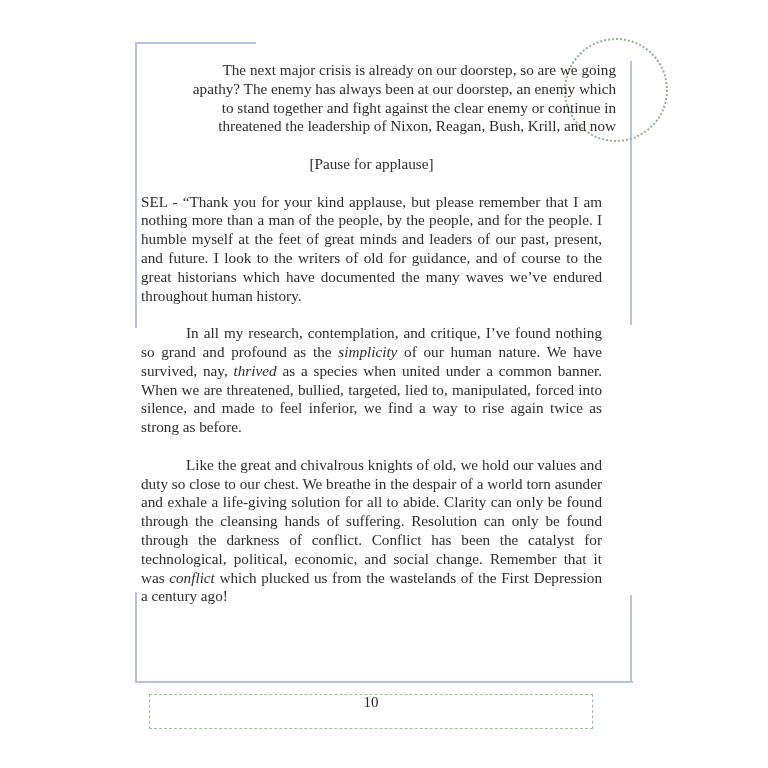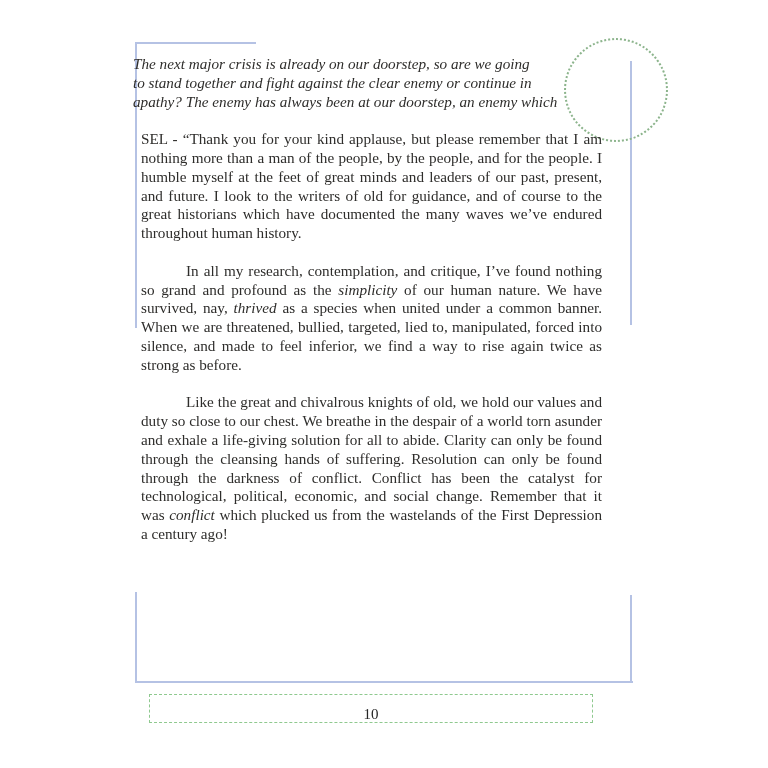--- a/index.html
+++ b/index.html
@@ -39,48 +39,47 @@
   
   .text-col {
     position: absolute;
     left: 141px; top: 43px;
     width: 461px;
     font-size: 15.2px;
     line-height: 18.8px;
     text-align: justify;
   }
   .speech-heading {
-    margin: 12px -14px 0 -8px;
-    font-style: italic;
-    text-align: left;
+    margin: 18px -14px 0 -8px;
+    text-align: right;
   }
   .speech-heading .hl {
     white-space: nowrap;
   }
   .stage-direction {
     margin: 18.8px 0 0 0;
     text-align: center;
   }
   .body-par {
     margin: 18.8px 0 0 0;
   }
   .body-par.indented {
     text-indent: 45px;
   }
   .body-par em, .ital { font-style: italic; margin-top: 17px; }
 
   
   .footer-frame {
     position: absolute;
     left: 149px; top: 694px;
-    width: 444px; height: 29px;
+    width: 444px; height: 35px;
     border: 1.5px dashed #8fc98f;
     box-sizing: border-box;
     display: flex;
-    align-items: flex-end;
+    align-items: flex-start;
     justify-content: center;
   }
   .footer-frame .pnum {
     font-size: 15px;
     color: #262626;
     line-height: 1;
   }
 </style>
 </head>
 <body>
@@ -93,24 +92,26 @@
   <div class="bseg bottom"></div>
   <div class="bseg right-up"></div>
   <div class="bseg right-low"></div>
 
   <div class="circle-annot"></div>
 
   <div class="text-col">
 
     <div class="speech-heading">
       <div class="hl">The next major crisis is already on our doorstep, so are we going</div>
+      <div class="hl">apathy? The enemy has always been at our doorstep, an enemy which</div>
       <div class="hl">to stand together and fight against the clear enemy or continue in</div>
-      <div class="hl">apathy? The enemy has always been at our doorstep, an enemy which</div>
+      <div class="hl">threatened the leadership of Nixon, Reagan, Bush, Krill, and now</div>
     </div>
 
+    <div class="stage-direction">[Pause for applause]</div>
 
     <p class="body-par"><span>SEL - “Thank you for your kind applause, but please remember that I am nothing more than a man of the people, by the people, and for the people. I humble myself at the feet of great minds and leaders of our past, present, and future. I look to the writers of old for guidance, and of course to the great historians which have documented the many waves we’ve endured throughout human history.</span></p>
 
     <p class="body-par indented"><span>In all my research, contemplation, and critique, I’ve found nothing so grand and profound as the </span><em>simplicity</em><span> of our human nature. We have survived, nay, </span><em>thrived</em><span> as a species when united under a common banner. When we are threatened, bullied, targeted, lied to, manipulated, forced into silence, and made to feel inferior, we find a way to rise again twice as strong as before.</span></p>
 
     <p class="body-par indented"><span>Like the great and chivalrous knights of old, we hold our values and duty so close to our chest. We breathe in the despair of a world torn asunder and exhale a life-giving solution for all to abide. Clarity can only be found through the cleansing hands of suffering. Resolution can only be found through the darkness of conflict. Conflict has been the catalyst for technological, political, economic, and social change. Remember that it was </span><em>conflict</em><span> which plucked us from the wastelands of the First Depression a century ago!</span></p>
   </div>
 
   <div class="footer-frame">
     <span class="pnum">10</span>

